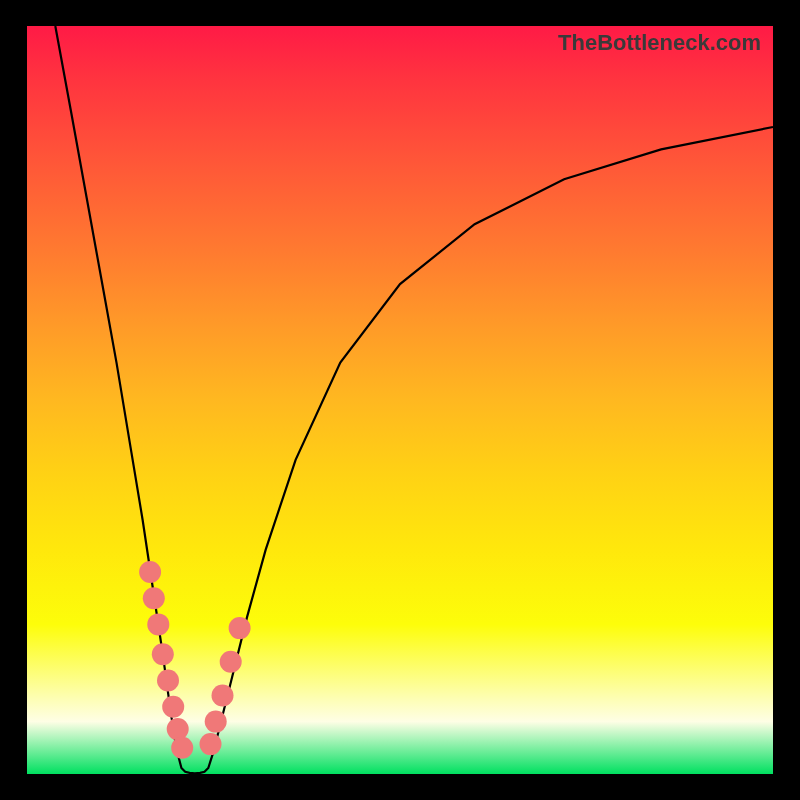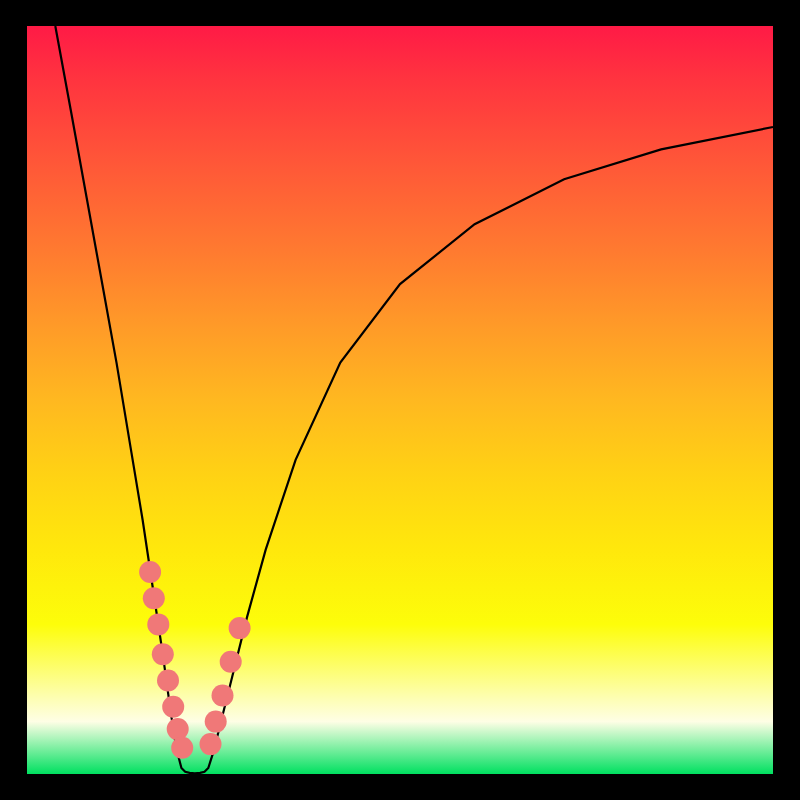--- a/index.html
+++ b/index.html
@@ -27,20 +27,21 @@
   position:absolute;top:4px;right:12px;
   font:700 22px Arial, Helvetica, sans-serif;
   color:#3a3a3a;
 }
 </style>
 </head>
 <body>
 
 <div class="frame">
   <div class="inner">
+    <div class="attrib">TheBottleneck.com</div>
     <svg viewBox="0 0 746 748">
       <path id="curve-path" fill="none" stroke="#000000" stroke-width="2.2" d="M28.3,0.0 L44.8,89.8 L59.7,172.0 L74.6,254.3 L89.5,336.6 L104.4,426.4 L115.6,493.7 L126.8,568.5 L135.8,628.3 L144.0,688.2 L149.2,721.8 L154.4,742.0 L154.4,742.0 L158.2,745.8 L162.6,746.9 L167.8,747.3 L173.1,746.9 L177.5,745.8 L181.3,742.0 L181.3,742.0 L186.5,725.6 L194.0,695.6 L205.2,650.8 L220.1,590.9 L238.7,523.6 L268.6,433.8 L313.3,336.6 L373.0,258.1 L447.6,198.2 L537.1,153.3 L634.1,123.4 L746.0,101.0"></path>
       <g id="markers-left">
           <circle cx="123.1" cy="546.0" r="11" fill="#f07878"></circle>
           <circle cx="126.8" cy="572.2" r="11" fill="#f07878"></circle>
           <circle cx="131.3" cy="598.4" r="11" fill="#f07878"></circle>
           <circle cx="135.8" cy="628.3" r="11" fill="#f07878"></circle>
           <circle cx="141.0" cy="654.5" r="11" fill="#f07878"></circle>
           <circle cx="146.2" cy="680.7" r="11" fill="#f07878"></circle>
           <circle cx="150.7" cy="703.1" r="11" fill="#f07878"></circle>

